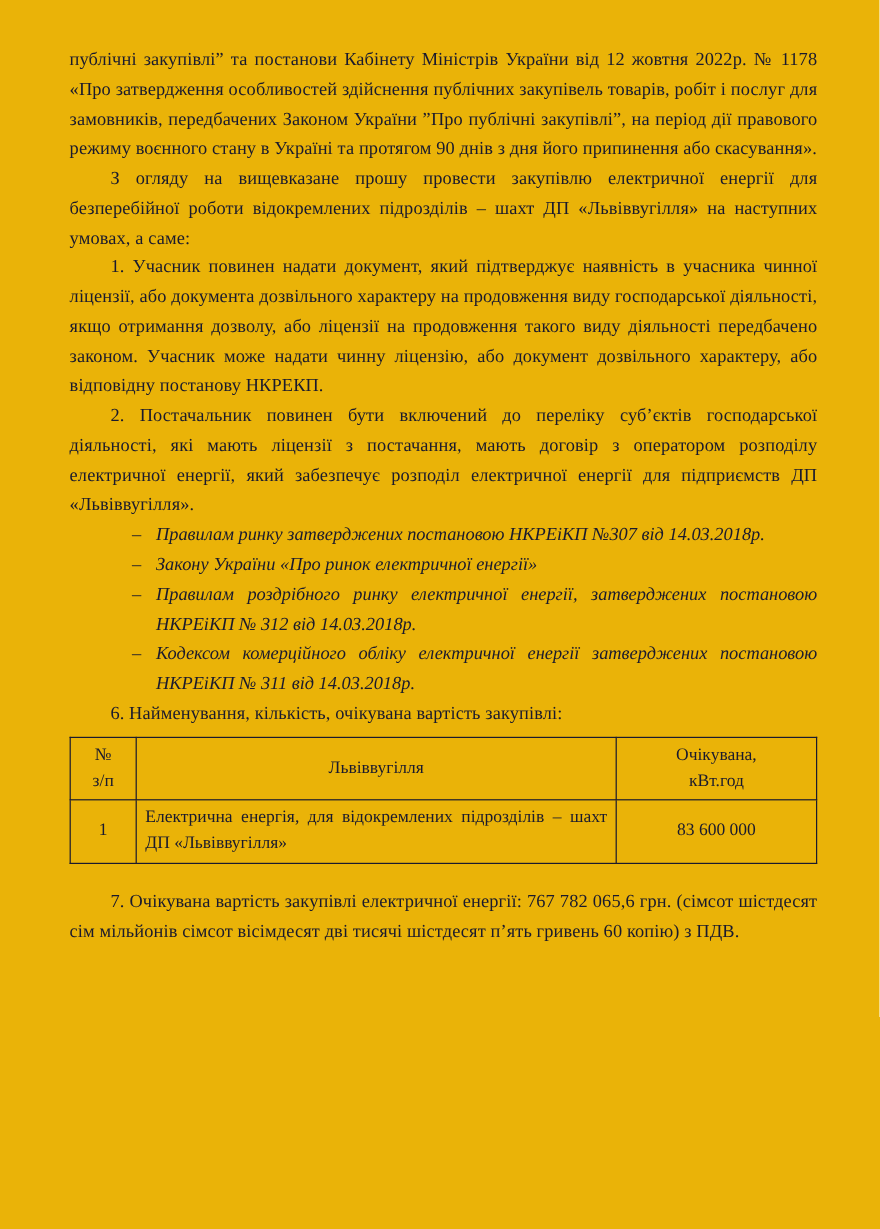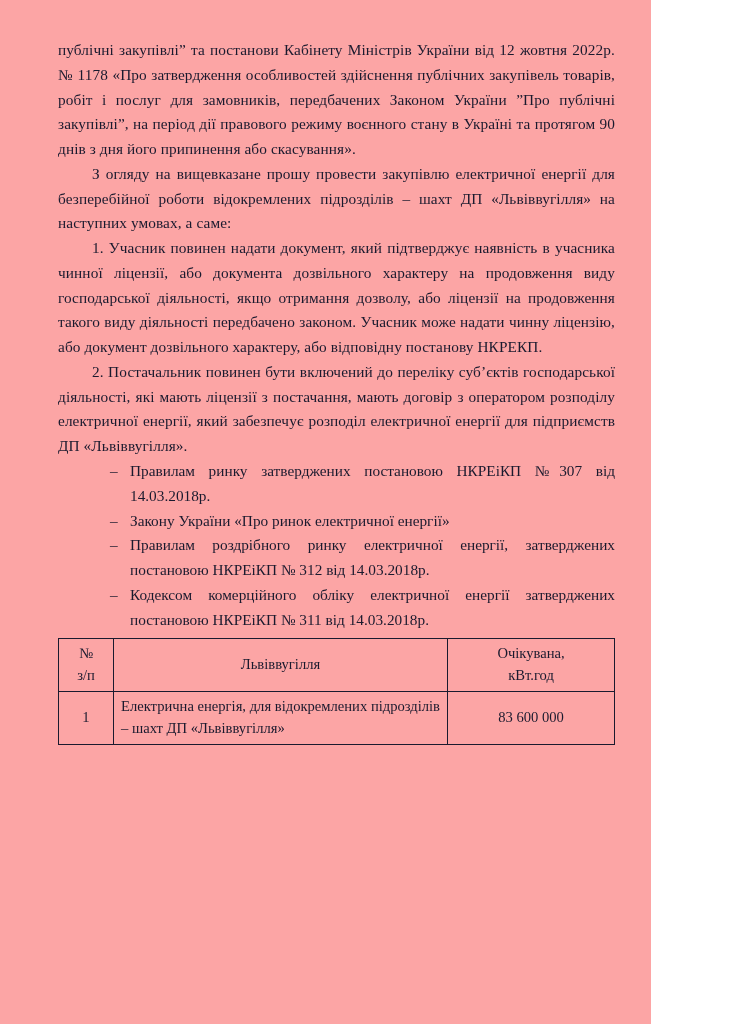--- a/index.html
+++ b/index.html
@@ -8,25 +8,25 @@
     background: #ffffff;
   }
   body {
     width: 733px;
     height: 1024px;
     font-family: "Liberation Serif", serif;
     color: #1a1a2e;
   }
   .page {
     position: relative;
-    width: 651px;
+    width: 733px;
     height: 1024px;
     box-sizing: border-box;
-    padding: 38px 36px 20px 58px;
-    background: #fca5a5;
+    padding: 38px 52px 20px 58px;
+    background: #eab308;
   }
   p {
     margin: 0;
     font-size: 15.3px;
     line-height: 1.62;
     text-align: justify;
     text-justify: inter-word;
     letter-spacing: 0.1px;
   }
   .indent {
@@ -42,20 +42,21 @@
     margin-left: 52px;
   }
   .dash-item .dash {
     width: 20px;
     flex: 0 0 20px;
   }
   .dash-item .dash-text {
     flex: 1 1 auto;
     text-align: justify;
     text-justify: inter-word;
+    font-style: italic;
   }
   .tbl {
     border-collapse: collapse;
     width: 100%;
     margin-top: 6px;
     font-size: 14.6px;
     line-height: 1.5;
   }
   .tbl td, .tbl th {
     border: 1.3px solid #1a1a2e;
@@ -104,20 +105,21 @@
       <span class="dash-text">Правилам роздрібного ринку електричної енергії, затверджених постановою НКРЕіКП № 312 від 14.03.2018р.</span>
     </div>
     <div class="dash-item">
       <span class="dash">–</span>
       <span class="dash-text">Кодексом комерційного обліку електричної енергії затверджених постановою НКРЕіКП № 311 від 14.03.2018р.</span>
     </div>
   </div>
 
 
 
+  <p class="numbered">6. Найменування, кількість, очікувана вартість закупівлі:</p>
 
   <table class="tbl">
     <thead>
       <tr>
         <th class="col-no">
           <div>№</div>
           <div>з/п</div>
         </th>
         <th class="col-name">Львіввугілля</th>
         <th class="col-qty">
@@ -128,14 +130,15 @@
     </thead>
     <tbody>
       <tr>
         <td class="col-no cell-center">1</td>
         <td class="col-name cell-just">Електрична енергія, для відокремлених    підрозділів – шахт  ДП «Львіввугілля»</td>
         <td class="col-qty cell-center">83 600 000</td>
       </tr>
     </tbody>
   </table>
 
+  <p class="indent tail">7. Очікувана вартість закупівлі електричної енергії: 767 782 065,6 грн. (сімсот шістдесят сім мільйонів сімсот вісімдесят дві тисячі шістдесят п’ять гривень 60 копію) з ПДВ.</p>
 
 </div>
 
 </body></html>

